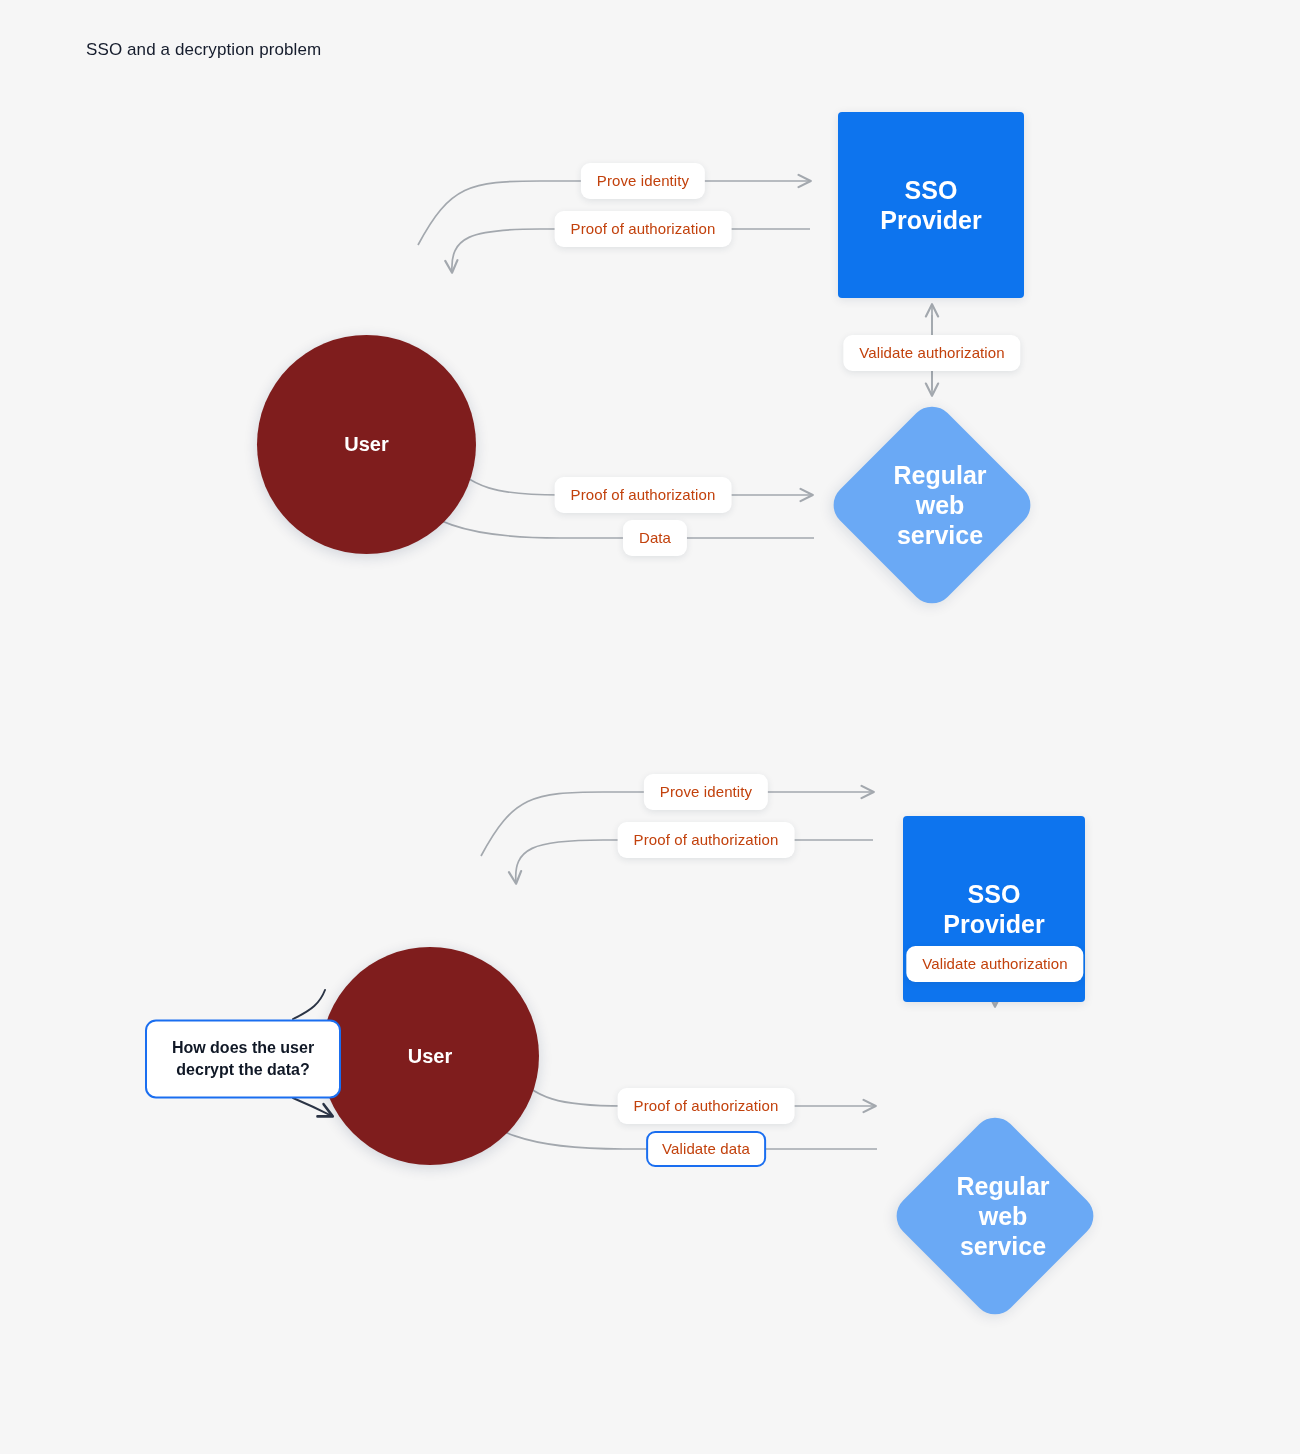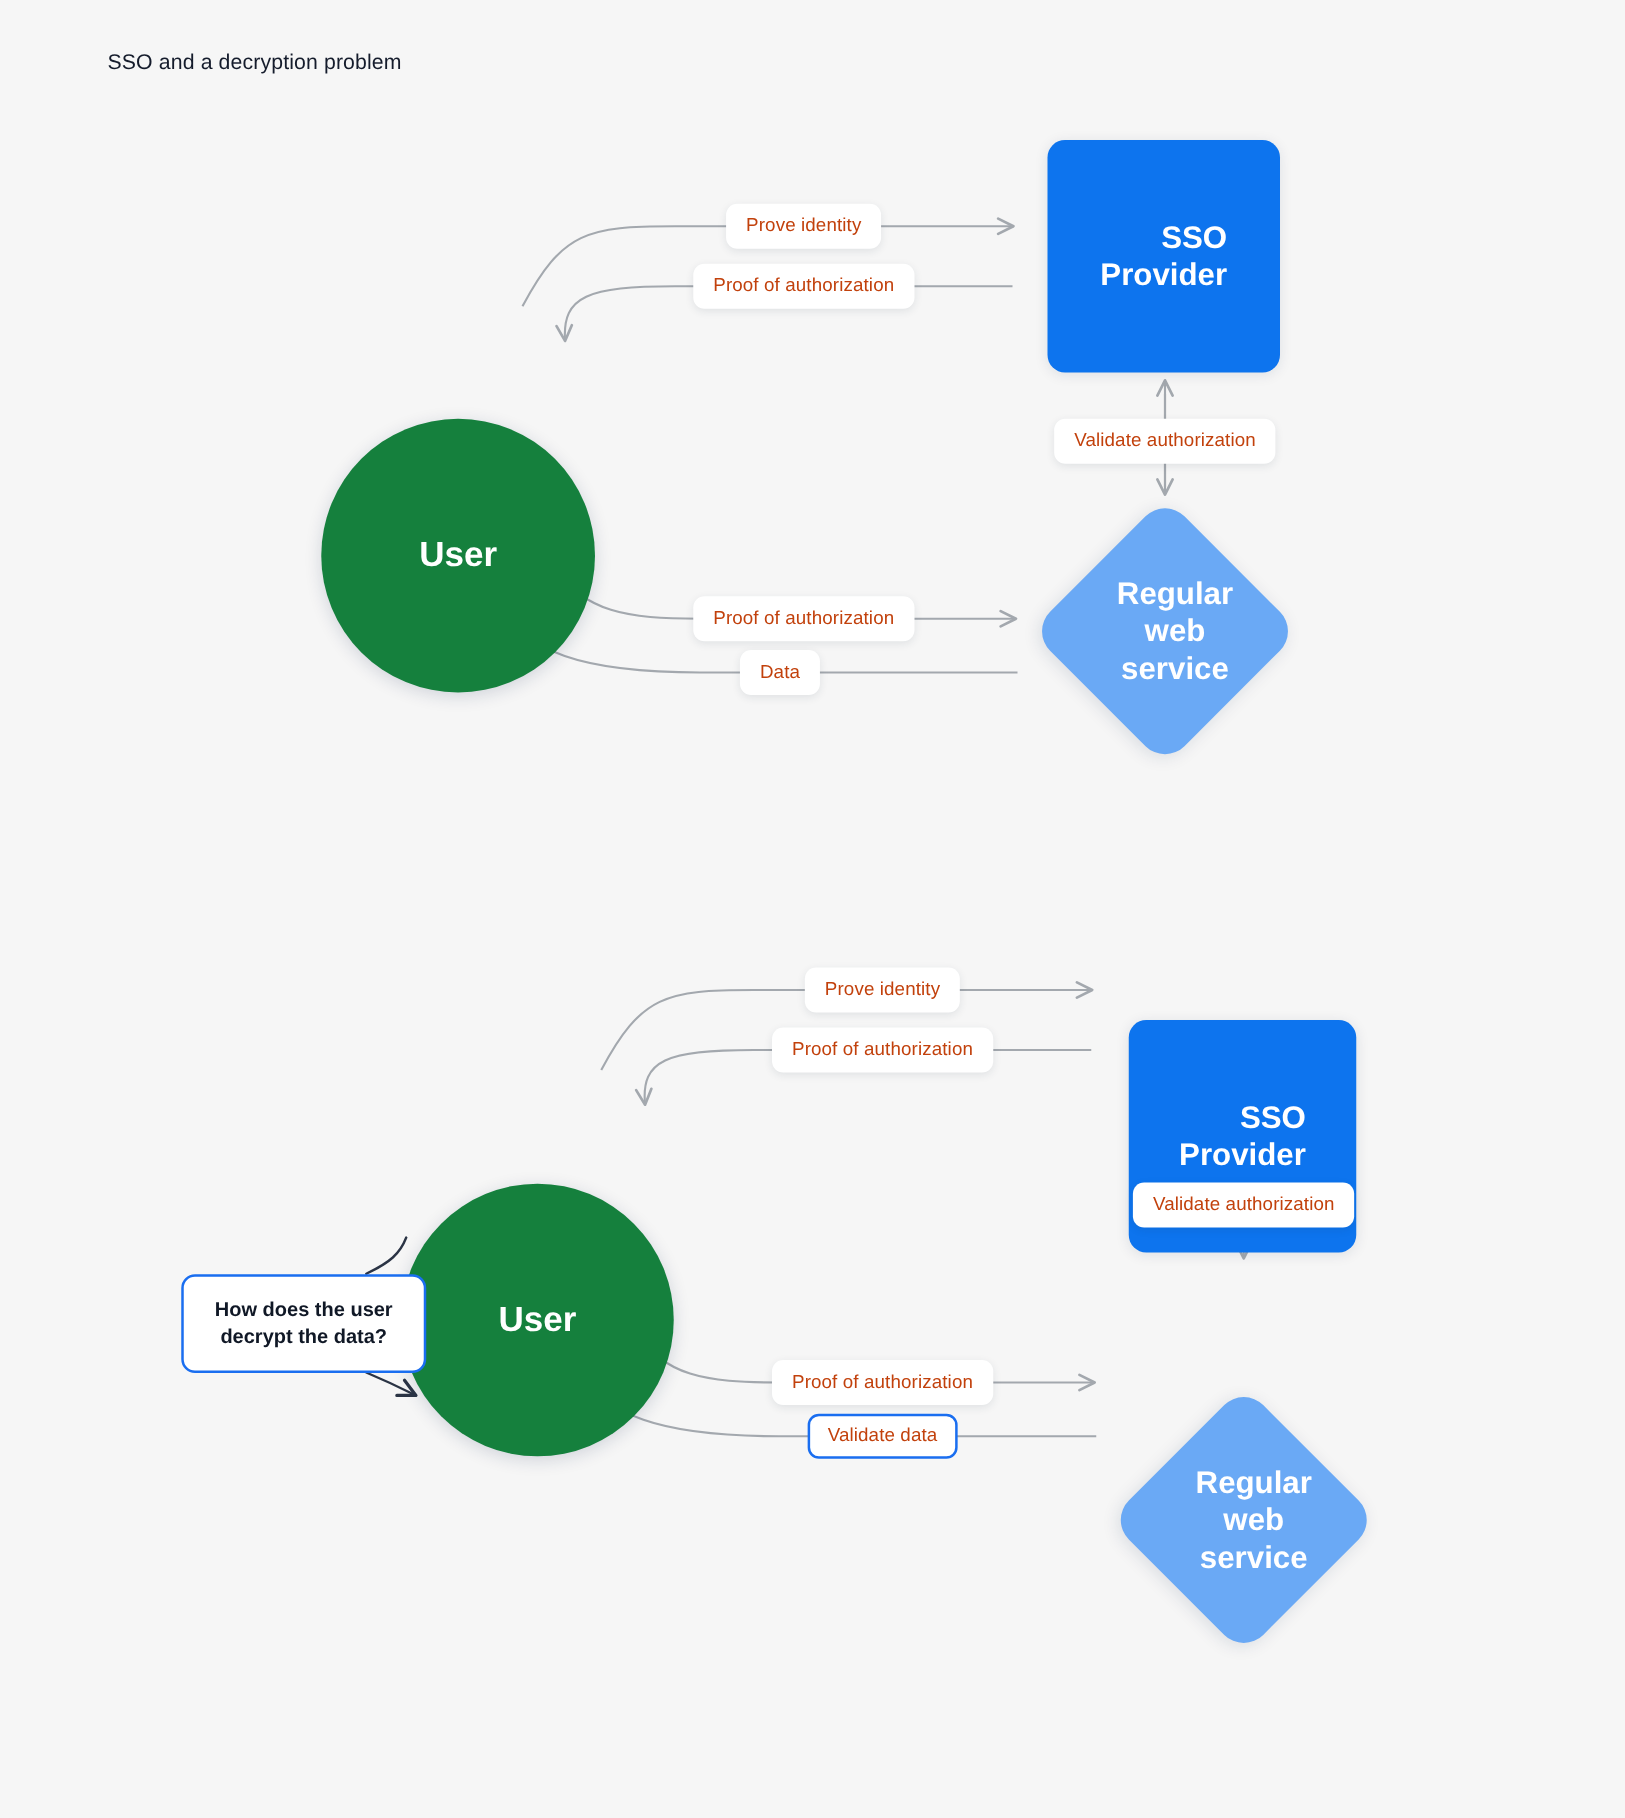--- a/index.html
+++ b/index.html
@@ -52,29 +52,28 @@
     align-items: center;
     justify-content: center;
     text-align: center;
     color: #ffffff;
     font-weight: bold;
     line-height: 1.22;
     box-sizing: border-box;
   }
   .node-sso {
     background: #0d74ee;
-    border-radius: 14px;
+    border-radius: 4px;
     font-size: 25px;
     box-shadow: 0 2px 10px rgba(20,40,80,0.10);
-    text-align: right;
   }
   .node-user {
-    background: #15803d;
+    background: #7f1d1d;
     border-radius: 50%;
-    font-size: 28px;
+    font-size: 20px;
     box-shadow: 0 3px 14px rgba(20,40,80,0.16);
     justify-content: center;
   }
   .node-diamond-wrap {
     position: absolute;
     display: flex;
     align-items: center;
     justify-content: center;
   }
   .node-diamond-shape {
@@ -176,21 +175,21 @@
     <div class="node-diamond-label">
       <div>Regular web</div>
       <div>service</div>
     </div>
   </div>
 
   <div class="edge-label" style="left:643px; top:91px;">Prove identity</div>
   <div class="edge-label" style="left:643px; top:139px;">Proof of authorization</div>
   <div class="edge-label" style="left:932px; top:263px;">Validate authorization</div>
   <div class="edge-label" style="left:643px; top:405px;">Proof of authorization</div>
-  <div class="edge-label" style="left:624px; top:448px;">Data</div>
+  <div class="edge-label" style="left:655px; top:448px;">Data</div>
 </div>
 
 <div class="diagram" id="diagram-bottom">
 
   <svg class="edges" viewBox="0 0 1300 570" preserveAspectRatio="none">
     <defs>
       <marker id="ah-b" viewBox="0 0 10 10" refX="8.5" refY="5" markerWidth="9" markerHeight="9" orient="auto-start-reverse">
         <path d="M 1 1 L 9 5 L 1 9" fill="none" stroke="#a3a8ae" stroke-width="1.4" stroke-linecap="round" stroke-linejoin="round"></path>
       </marker>
       <marker id="ah-dark" viewBox="0 0 10 10" refX="8.5" refY="5" markerWidth="9" markerHeight="9" orient="auto-start-reverse">

